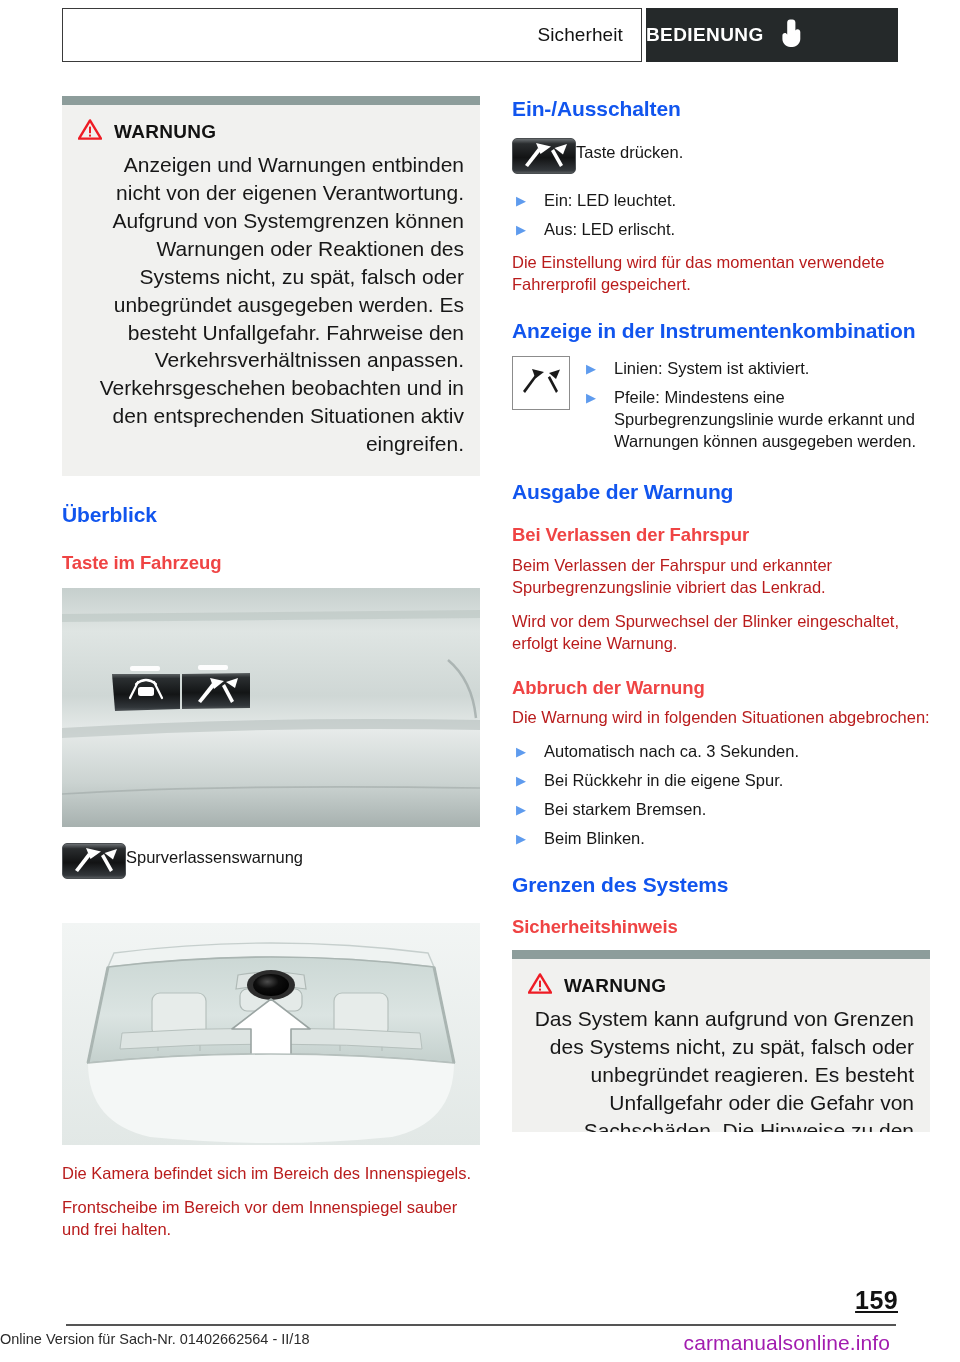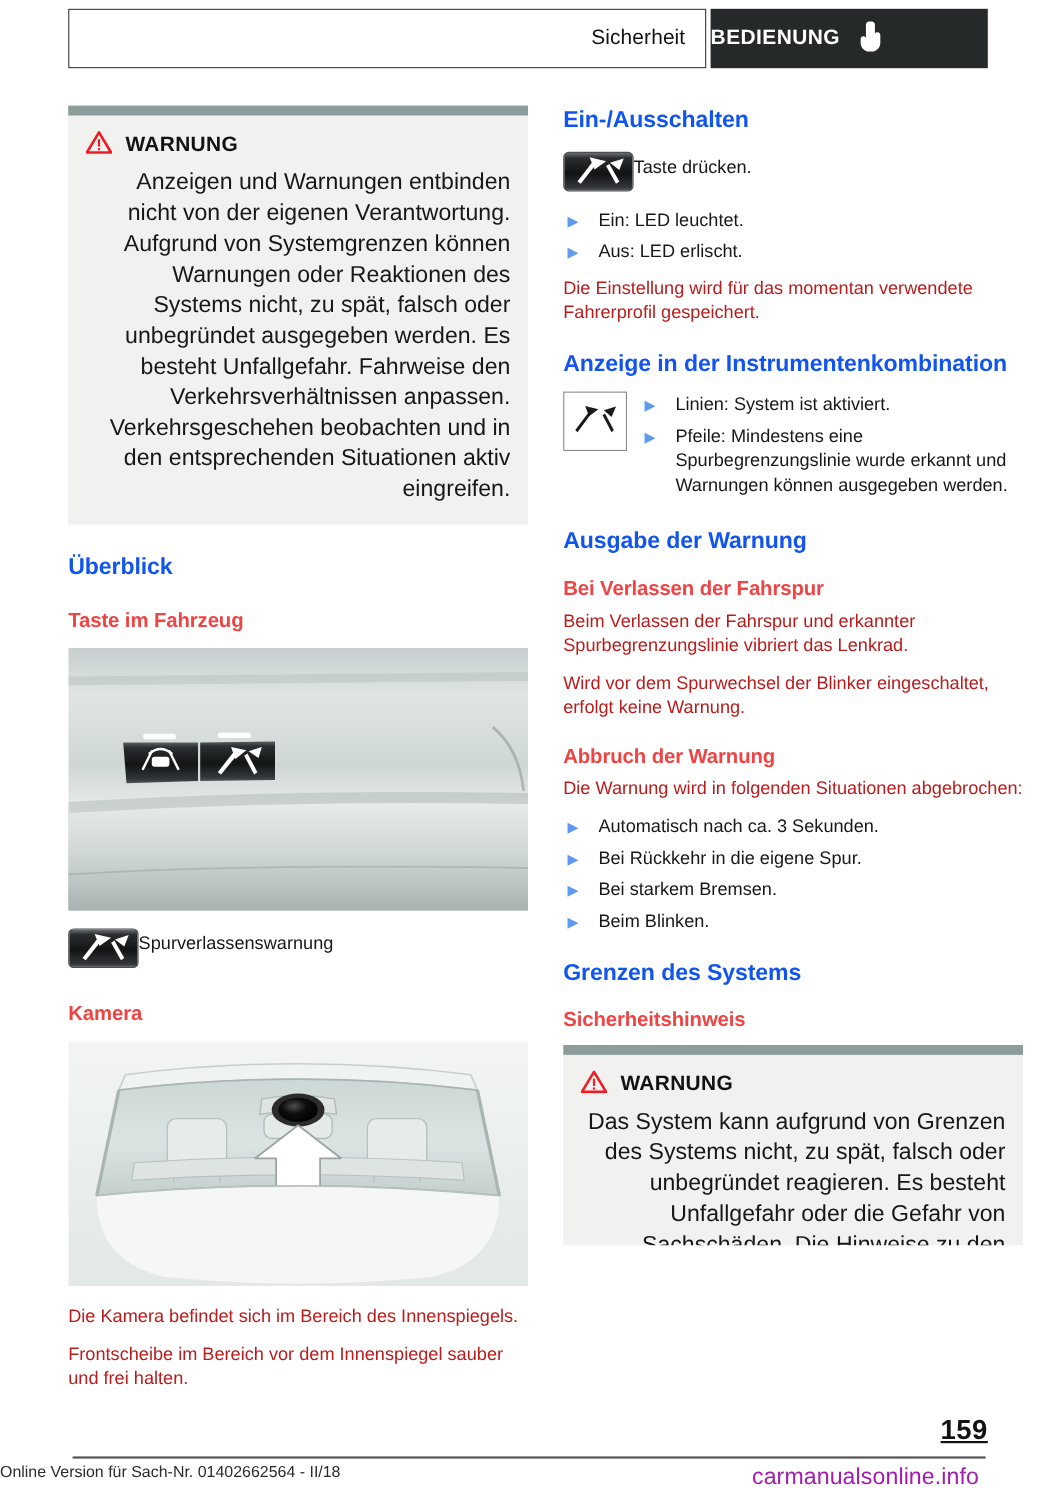--- a/index.html
+++ b/index.html
@@ -218,21 +218,20 @@
             <path d="M23 4 L38 7.5 L27.5 15 Z"></path>
             <path d="M50 26 L41 10 L38 12 L47 28 Z"></path>
             <path d="M54 5 L41.5 9 L50 15.5 Z"></path>
           </g>
         </svg>
       </div>
       <div class="txt">Spurverlassenswarnung</div>
     </div>
 
     <div class="sp-30"></div>
-    <h2 class="sub">Kamera</h2>
     <div class="sp-14"></div>
 
     <div class="photo photo-wind">
       <svg width="418" height="222" viewBox="0 0 418 222">
         <defs>
           <linearGradient id="skyg" x1="0" y1="0" x2="0" y2="1">
             <stop offset="0%" stop-color="#f2f5f4"></stop>
             <stop offset="100%" stop-color="#e2e8e6"></stop>
           </linearGradient>
           <linearGradient id="glassg" x1="0" y1="0" x2="0" y2="1">

